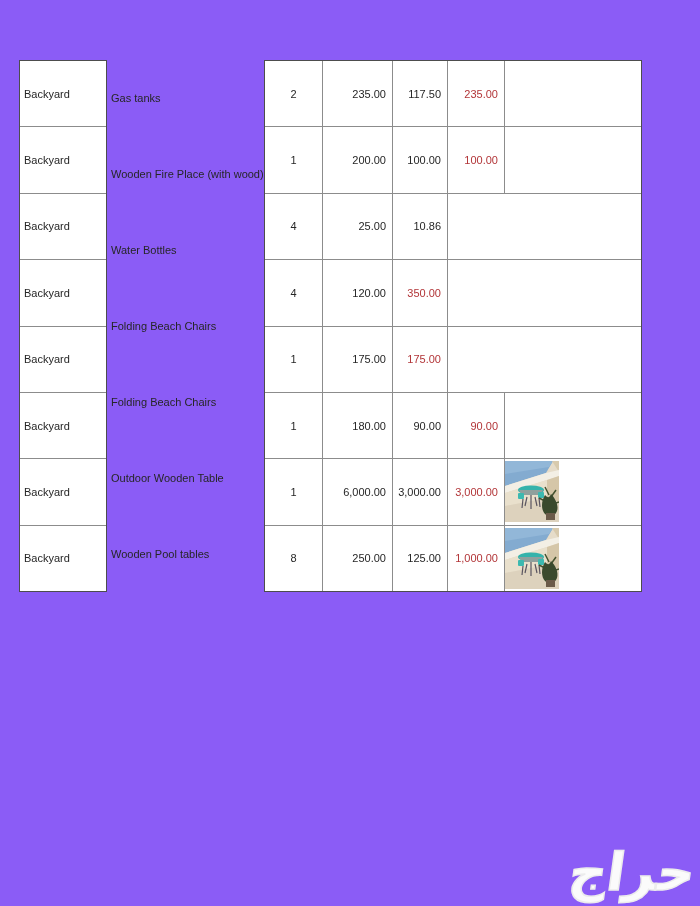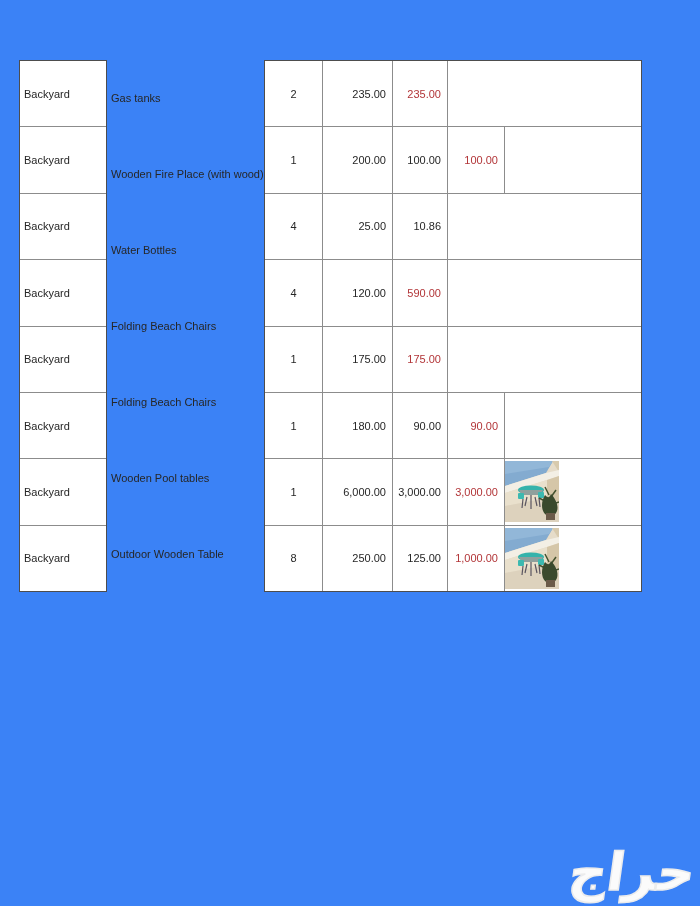--- a/index.html
+++ b/index.html
@@ -1,19 +1,19 @@
 <!DOCTYPE html>
 <html><head>
 <meta charset="utf-8">
 <style>
   html,body{margin:0;padding:0;background:#ffffff;}
   .canvas{
     position:relative;
     width:700px;height:906px;
-    background:#3b82f6;
+    background:#8b5cf6;
     font-family:"Liberation Sans",sans-serif;
     font-size:11px;
     color:#262626;
     overflow:hidden;
   }
 
   
   .loc-table{
     position:absolute;left:19px;top:60px;
     width:88px;height:532px;
@@ -102,29 +102,30 @@
     <div class="loc-cell">Backyard</div>
     <div class="loc-cell">Backyard</div>
   </div>
 
   <div class="item-col">
     <div class="item-cell">Gas tanks</div>
     <div class="item-cell">Wooden Fire Place (with wood)</div>
     <div class="item-cell">Water Bottles</div>
     <div class="item-cell">Folding Beach Chairs</div>
     <div class="item-cell">Folding Beach Chairs</div>
+    <div class="item-cell">Outdoor Wooden Table</div>
     <div class="item-cell">Wooden Pool tables</div>
-    <div class="item-cell">Outdoor Wooden Table</div>
   </div>
 
   <div class="detail-table">
 
     <div class="d-row">
       <div class="cell qty">2</div>
       <div class="cell num">235.00</div>
+      <div class="cell num">117.50</div>
       <div class="cell total">235.00</div>
       <div class="cell photo"></div>
     </div>
 
     <div class="d-row">
       <div class="cell qty">1</div>
       <div class="cell num">200.00</div>
       <div class="cell num">100.00</div>
       <div class="cell total">100.00</div>
       <div class="cell photo"></div>
@@ -133,21 +134,21 @@
     <div class="d-row">
       <div class="cell qty">4</div>
       <div class="cell num">25.00</div>
       <div class="cell num">10.86</div>
       <div class="cell photo"></div>
     </div>
 
     <div class="d-row">
       <div class="cell qty">4</div>
       <div class="cell num">120.00</div>
-      <div class="cell total">590.00</div>
+      <div class="cell total">350.00</div>
       <div class="cell photo"></div>
     </div>
 
     <div class="d-row">
       <div class="cell qty">1</div>
       <div class="cell num">175.00</div>
       <div class="cell total">175.00</div>
       <div class="cell photo"></div>
     </div>
 

